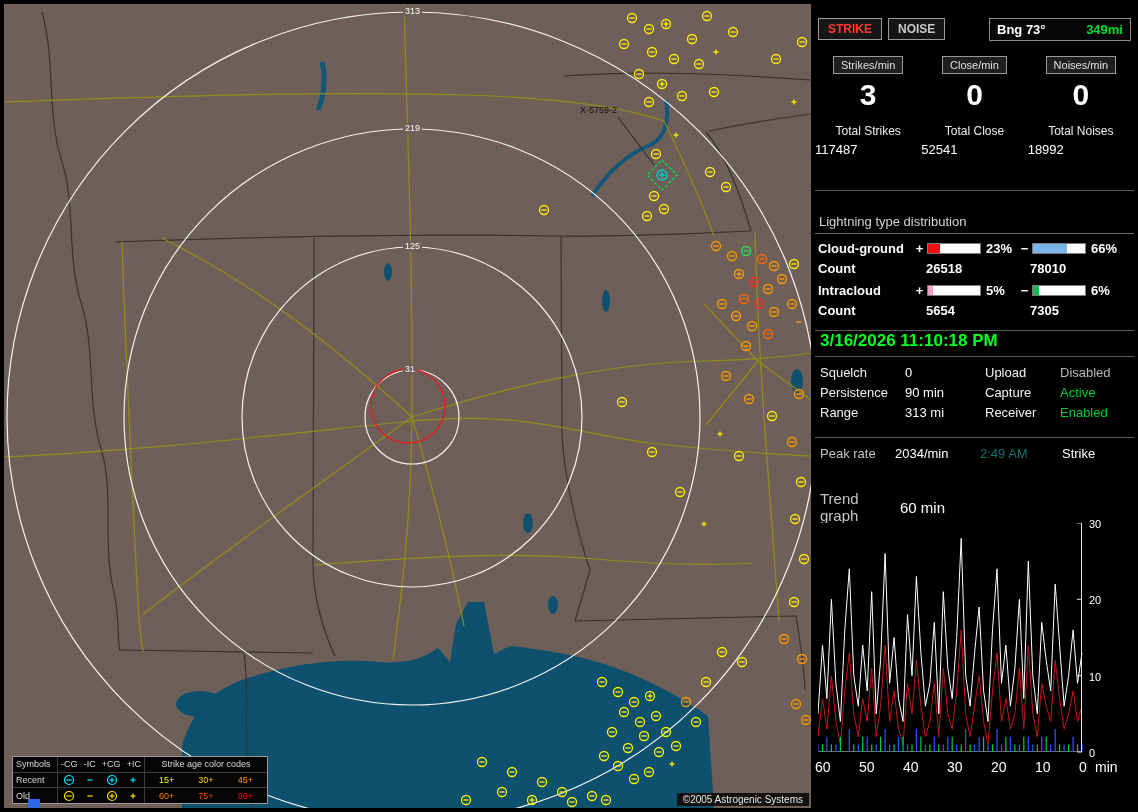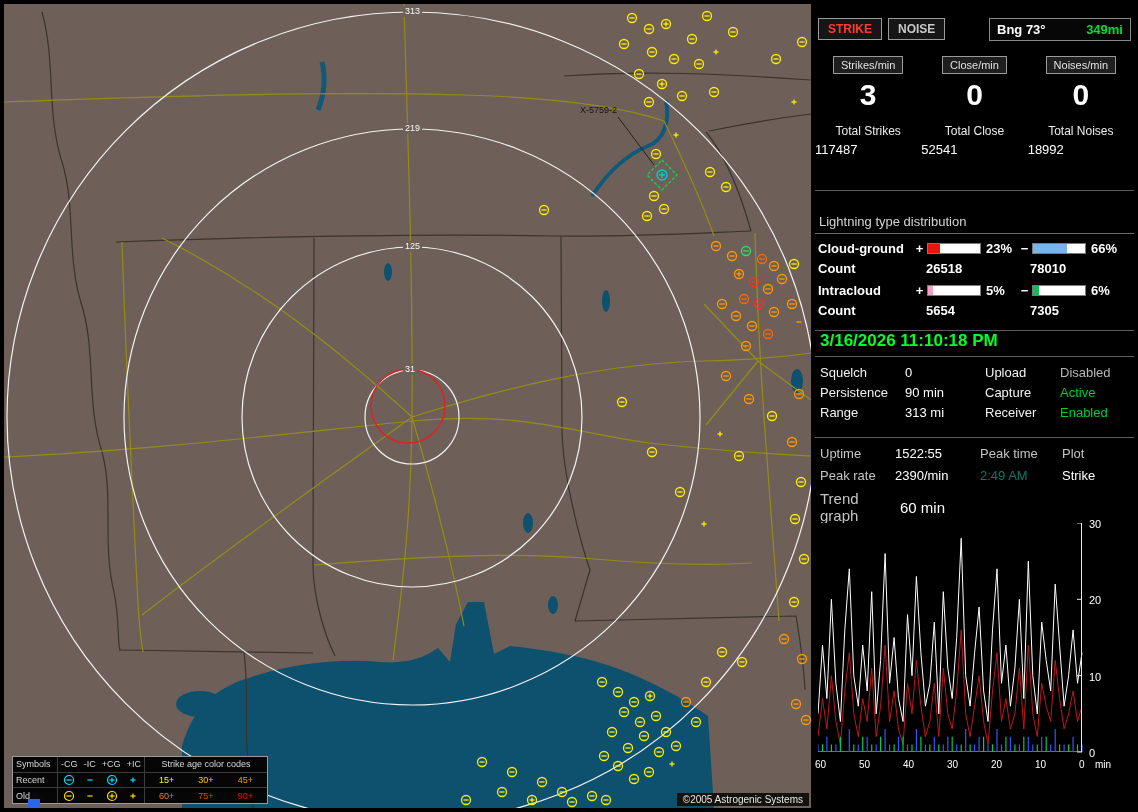--- a/index.html
+++ b/index.html
@@ -73,21 +73,21 @@
   .u-l { width:75px; color:#c4c4c4; } .u-v { width:85px; color:#fff; }
   .u-l3 { width:82px; color:#c4c4c4; } .u-v3 { width:82px; color:#0f766e; } .u-l4 { flex:1; color:#c4c4c4; } .u-v4 { flex:1; color:#fff; }
 
   .trend-head { display:flex; height:24px; font-size:15px; padding-left:5px; align-items:center; }
   .t-l { width:80px; color:#c4c4c4; } .t-v { color:#fff; }
 
   .trend { position:relative; height:256px; }
   #trend-svg { position:absolute; left:3px; top:4px; background:#000; }
   #trend-ylabels { position:absolute; left:274px; top:4px; width:30px; font-size:11px; color:#fff; }
   #trend-ylabels div { position:absolute; }
-  #trend-xlabels { position:absolute; left:3px; top:240px; width:310px; height:14px; font-size:10px; color:#fff; }
+  #trend-xlabels { position:absolute; left:3px; top:240px; width:310px; height:14px; font-size:14px; color:#fff; }
   #trend-xlabels span { position:absolute; }
 </style>
 </head>
 <body>
 
 <div class="app">
 
   <div class="map-panel" id="map-panel">
     <svg id="map-svg" viewBox="0 0 807 804" width="807" height="804">
       <rect x="0" y="0" width="807" height="804" fill="#6e6058"></rect>
@@ -729,28 +729,22 @@
       <div class="srow">
         <span class="s-l">Range</span>
         <span class="s-v" style="color: rgb(255, 255, 255);">313 mi</span>
         <span class="s-l2">Receiver</span>
         <span class="s-v2" style="color: rgb(0, 204, 51);">Enabled</span>
       </div>
     </div>
 
     <div class="uptime-grid">
       <div class="urow">
-        <span class="u-l">Uptime</span>
-        <span class="u-v">1522:55</span>
-        <span class="u-l3">Peak time</span>
-        <span class="u-l4">Plot</span>
-      </div>
-      <div class="urow">
         <span class="u-l">Peak rate</span>
-        <span class="u-v">2390/min</span>
+        <span class="u-v">2034/min</span>
         <span class="u-v3">2:49 AM</span>
         <span class="u-v4">Strike</span>
       </div>
     </div>
 
     <div class="trend-head">
       <span class="t-l">Trend graph</span>
       <span class="t-v">60 min</span>
     </div>
 

